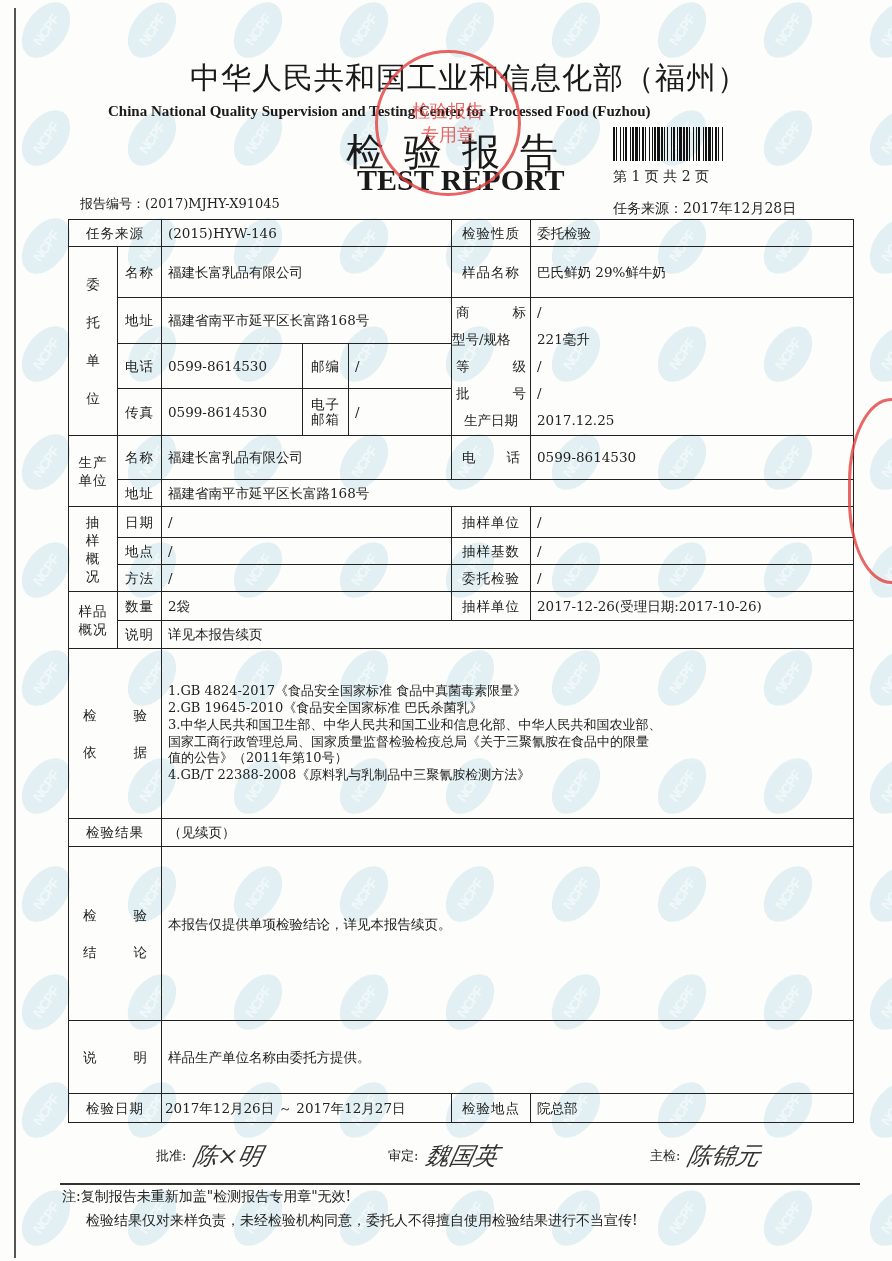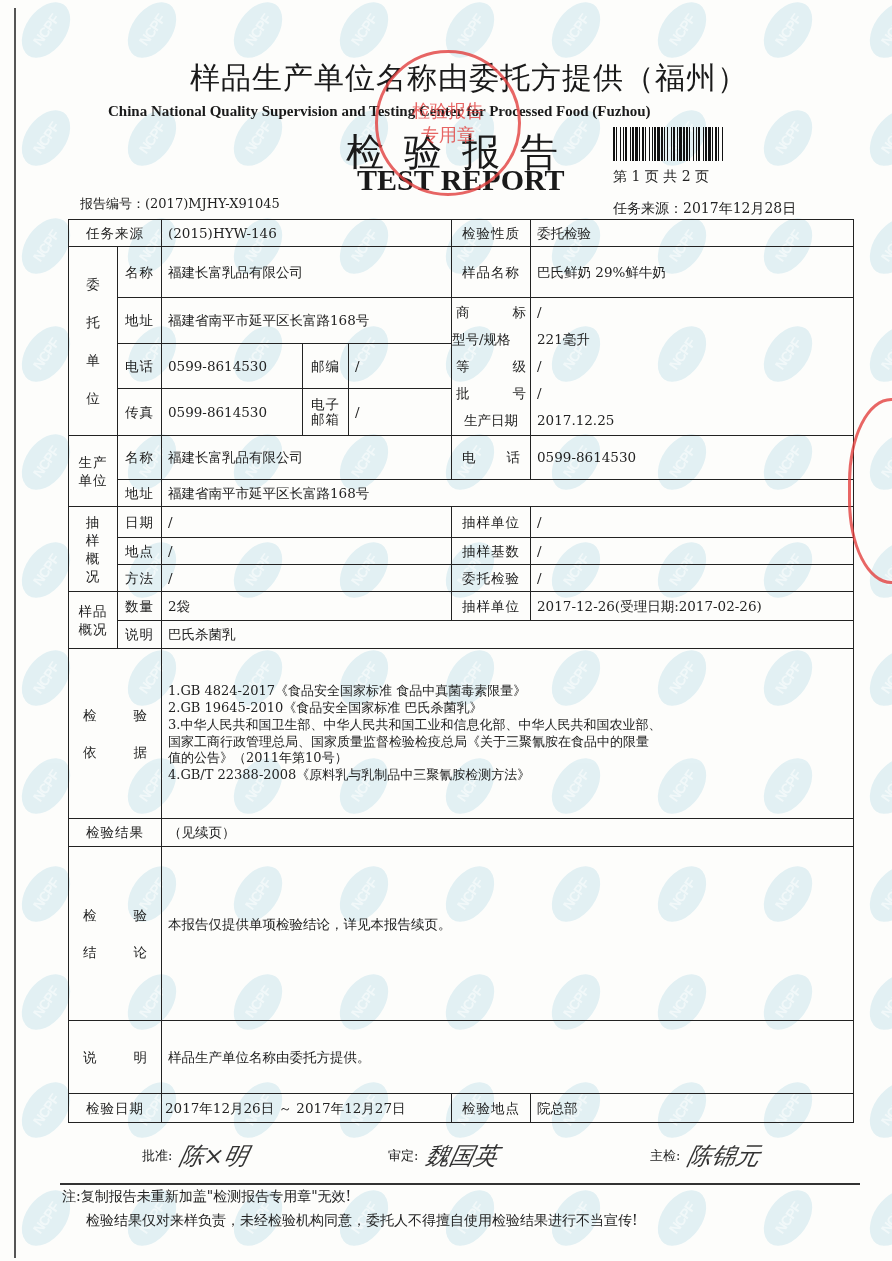--- a/index.html
+++ b/index.html
@@ -149,21 +149,21 @@
     <div class="wm" style="left: 227px; top: 1198px;">NCPF</div>
     <div class="wm" style="left: 333px; top: 1198px;">NCPF</div>
     <div class="wm" style="left: 439px; top: 1198px;">NCPF</div>
     <div class="wm" style="left: 545px; top: 1198px;">NCPF</div>
     <div class="wm" style="left: 651px; top: 1198px;">NCPF</div>
     <div class="wm" style="left: 757px; top: 1198px;">NCPF</div>
     <div class="wm" style="left: 863px; top: 1198px;">NCPF</div>
   </div>
 <div class="left-rule"></div>
 
-<div class="hdr" id="title-cn">样品生产单位名称由委托方提供（福州）</div>
+<div class="hdr" id="title-cn">中华人民共和国工业和信息化部（福州）</div>
 <div class="hdr" id="title-en">China National Quality Supervision and Testing Center for Processed Food (Fuzhou)</div>
 <div class="hdr" id="report-cn">检验报告</div>
 <div class="hdr" id="report-en">TEST REPORT</div>
 <div class="hdr" id="barcode">
     <span style="width: 2px; background: rgb(17, 17, 17);"></span>
     <span style="width: 1px; background: transparent;"></span>
     <span style="width: 1px; background: rgb(17, 17, 17);"></span>
     <span style="width: 3px; background: transparent;"></span>
     <span style="width: 1px; background: rgb(17, 17, 17);"></span>
     <span style="width: 2px; background: transparent;"></span>
@@ -343,25 +343,25 @@
     <td class="lab">方法</td>
     <td colspan="3">/</td>
     <td class="lab">委托检验</td>
     <td>/</td>
   </tr>
   <tr style="height:29px">
     <td rowspan="2" class="lab" style="word-break:break-all;padding:0 4px">样品概况</td>
     <td class="lab">数量</td>
     <td colspan="3">2袋</td>
     <td class="lab">抽样单位</td>
-    <td>2017-12-26(受理日期:2017-02-26)</td>
+    <td>2017-12-26(受理日期:2017-10-26)</td>
   </tr>
   <tr style="height:28px">
     <td class="lab">说明</td>
-    <td colspan="5">巴氏杀菌乳</td>
+    <td colspan="5">详见本报告续页</td>
   </tr>
   <tr style="height:170px">
     <td colspan="2">
       <div class="spread" style="padding:0 8px">
             <span>检</span>
             <span>验</span>
           </div>
       <div class="spread" style="padding:0 8px;margin-top:18px">
             <span>依</span>
             <span>据</span>
@@ -405,21 +405,21 @@
   <tr style="height:29px">
     <td colspan="2" class="lab">检验日期</td>
     <td colspan="3" style="white-space:nowrap;padding:0 3px">2017年12月26日 ～ 2017年12月27日</td>
     <td class="lab">检验地点</td>
     <td>院总部</td>
   </tr>
 </tbody>
   </table>
 
 <div class="sig-row">
-  <div class="sig" style="left:142px">
+  <div class="sig" style="left:156px">
     <span>批准:</span>
     <span class="hand">陈×明</span>
   </div>
   <div class="sig" style="left:388px">
     <span>审定:</span>
     <span class="hand">魏国英</span>
   </div>
   <div class="sig" style="left:650px">
     <span>主检:</span>
     <span class="hand">陈锦元</span>

